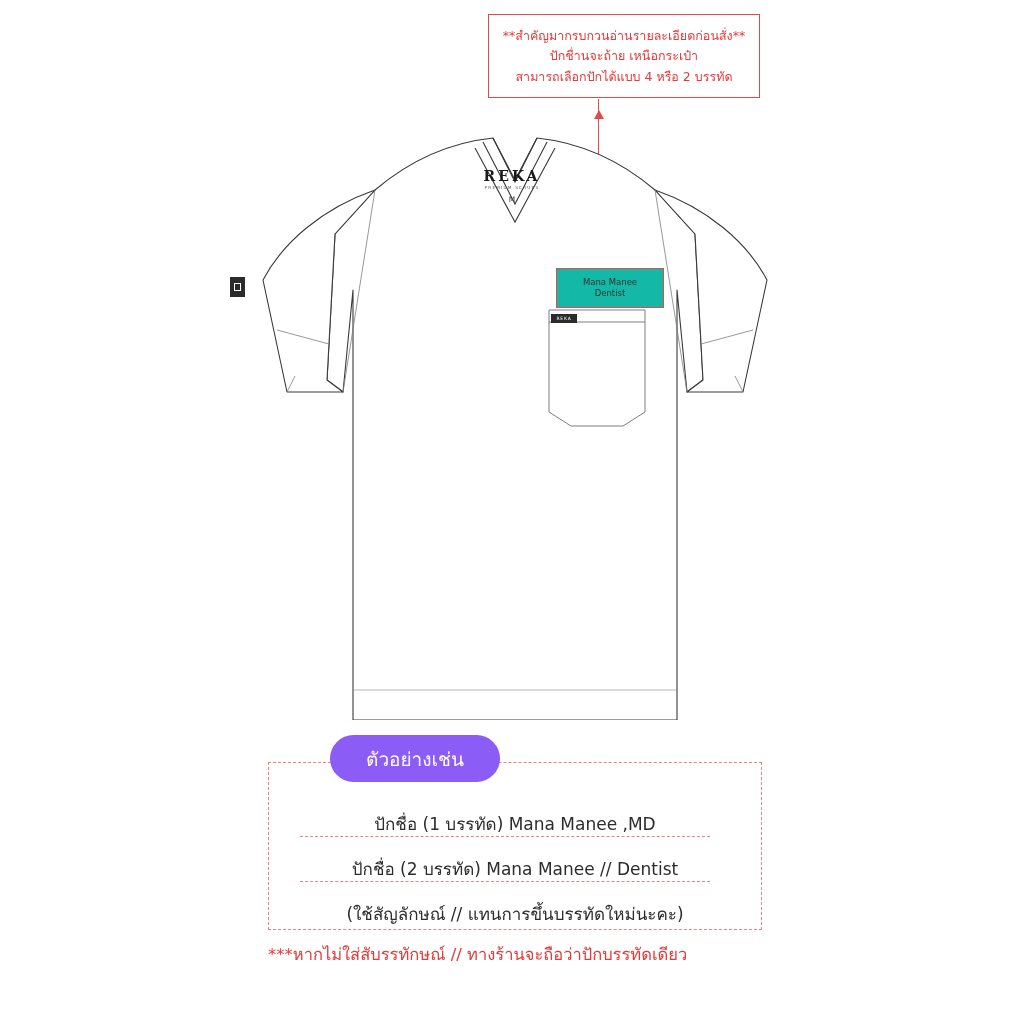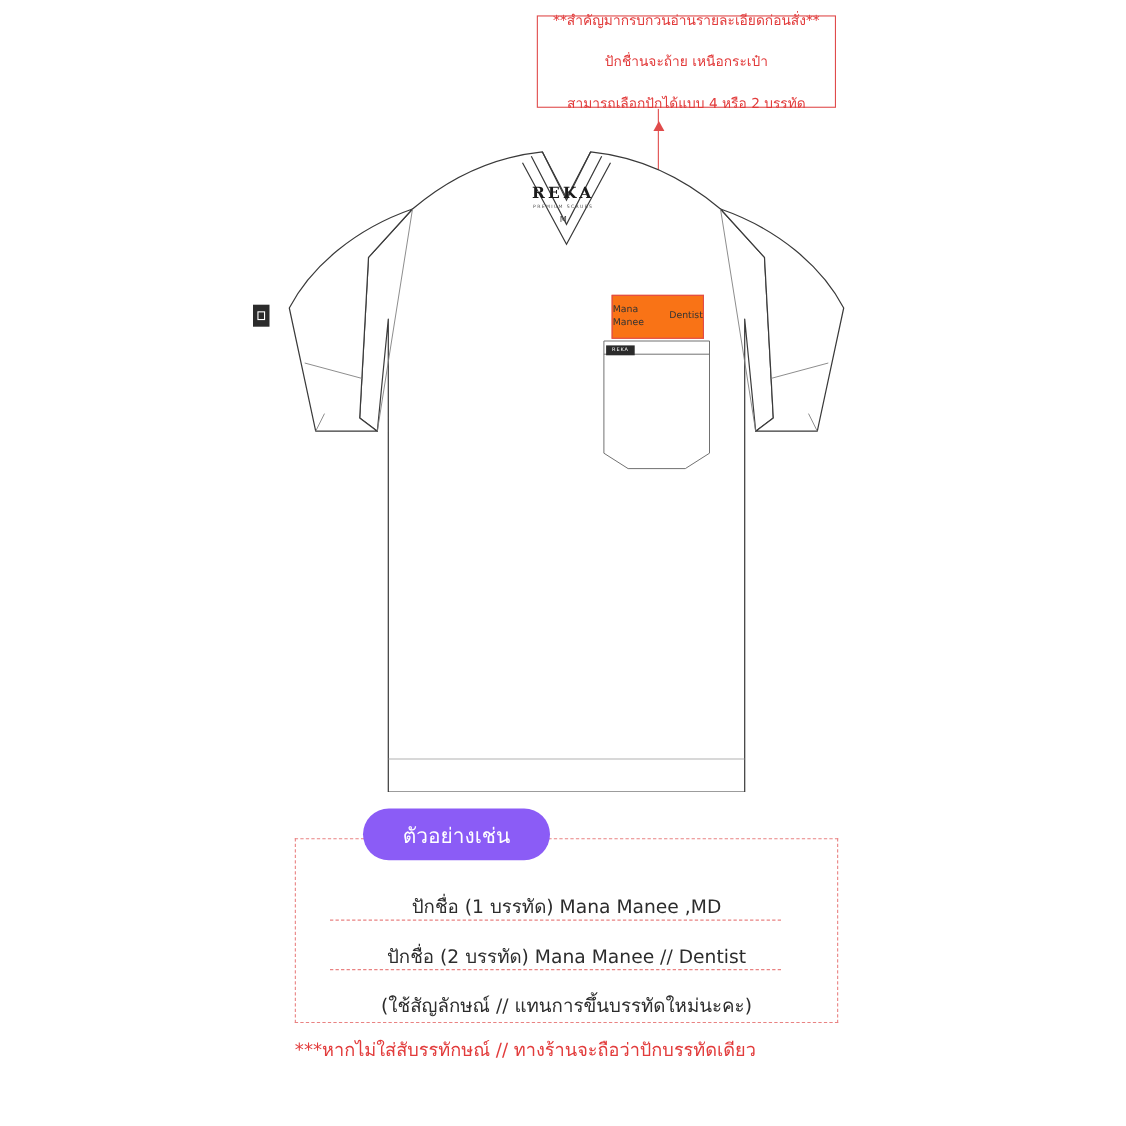--- a/index.html
+++ b/index.html
@@ -27,21 +27,21 @@
     left: 488px;
     top: 14px;
     width: 272px;
     height: 84px;
     border: 1px solid #e04b4b;
     box-sizing: border-box;
     display: flex;
     flex-direction: column;
     align-items: center;
     justify-content: center;
-    gap: 22px;
+    gap: 5px;
     background: #fff;
   }
   .note-line {
     color: #e23b3b;
     font-size: 12.5px;
     line-height: 1.25;
     text-align: center;
     white-space: nowrap;
   }
   
@@ -61,29 +61,29 @@
     border-left: 5px solid transparent;
     border-right: 5px solid transparent;
     border-top: 9px solid #e04b4b;
     transform: rotate(180deg);
   }
   
   .name-box {
     position: absolute;
     left: 556px;
     top: 268px;
-    width: 84px;
+    width: 108px;
     height: 40px;
     border: 1px solid #e04b4b;
     box-sizing: border-box;
     display: flex;
-    flex-direction: row;
-    align-items: center;
-    justify-content: center;
-    background: #f97316;
+    flex-direction: column;
+    align-items: center;
+    justify-content: center;
+    background: #14b8a6;
     z-index: 5;
   }
   .name-box div {
     font-size: 8.5px;
     color: #333;
     line-height: 1.35;
   }
   
   .shirt-wrap {
     position: absolute;

